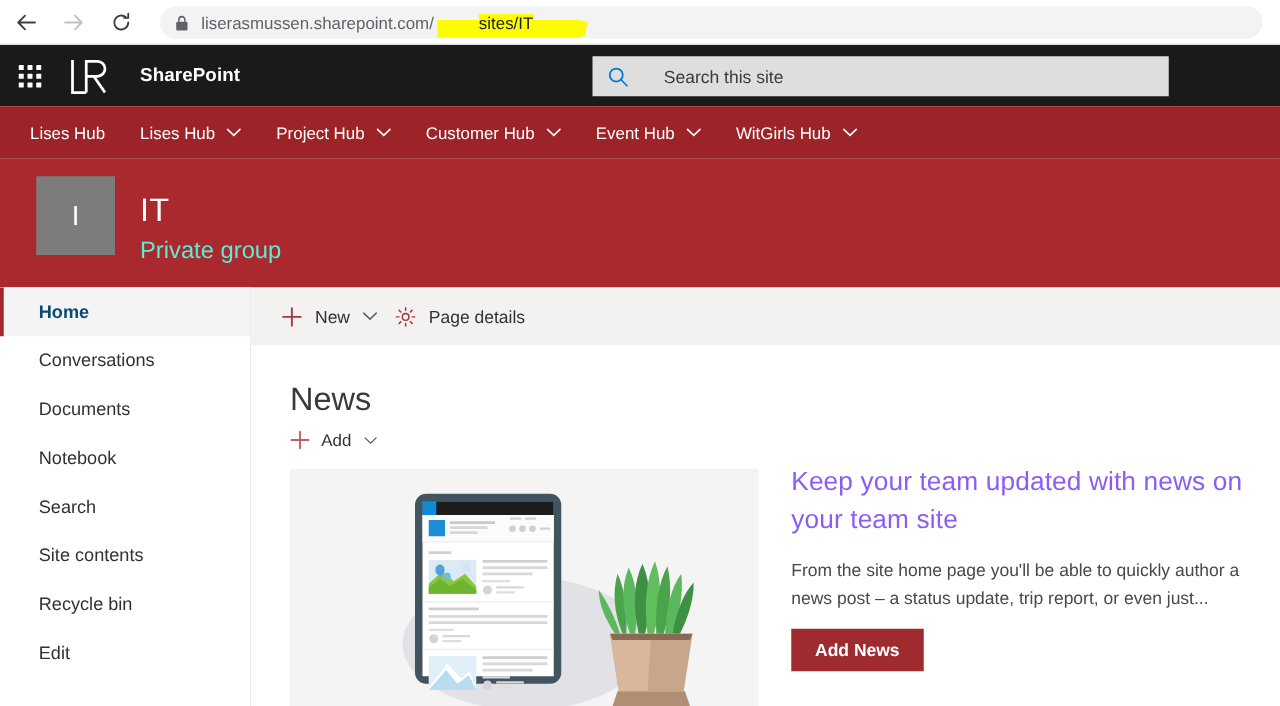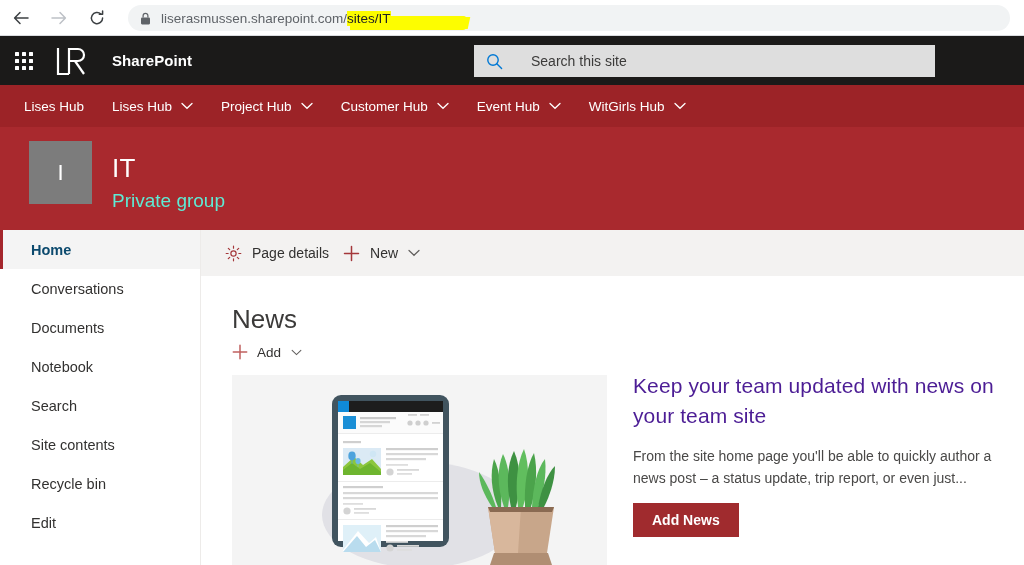--- a/index.html
+++ b/index.html
@@ -29,21 +29,21 @@
     display: flex; align-items: center; padding: 0 12px;
     position: relative;
   }
   .lock-icon { margin-right: 10px; display: flex; align-items: center; }
   .url-text {
     font-family: "Liberation Sans", sans-serif;
     font-size: 13.5px; color: #202124; white-space: nowrap;
     position: relative; z-index: 2;
   }
   .url-text .dim { color: #5f6368; }
-  .url-hl { background: #fdfd00; }
+  .url-hl { background: #fdfd00; margin-left: 36px; }
   .marker-stroke {
     position: absolute; left: 222px; top: 11px;
     width: 116px; height: 14px; background: #fdfd00; z-index: 1;
     border-radius: 0 2px 3px 0;
   }
   .marker-stroke:after {
     content: ""; position: absolute; right: -3px; top: 1px;
     width: 6px; height: 12px; background: #fdfd00;
     transform: skewX(-12deg);
   }
@@ -174,21 +174,21 @@
   }
   .add-row .cmd-ico { margin-right: 9px; }
 
   .news-card {
     position: absolute; left: 31px; top: 99px;
     width: 375px; height: 190px; background: #f4f4f4;
     overflow: hidden;
   }
   .news-body { position: absolute; left: 432px; top: 95px; width: 385px; }
   .news-head {
-    font-size: 21px; font-weight: 300; color: #4c1d95;
+    font-size: 21px; font-weight: 300; color: #8b5cf6;
     line-height: 30px; letter-spacing: 0.1px;
   }
   .news-desc {
     margin-top: 14px; font-size: 14px; color: #494847;
     line-height: 22px;
   }
   .add-news-btn {
     margin-top: 14px; display: inline-block;
     background: #a02b2e; color: #ffffff;
     font-size: 14px; font-weight: bold;
@@ -349,39 +349,39 @@
       <span>Recycle bin</span>
     </div>
     <div class="nav-item">
       <span>Edit</span>
     </div>
   </div>
 
   <div class="command-bar">
     <div class="cmd-btn">
       <span class="cmd-ico">
+        <svg width="17" height="17" viewBox="0 0 17 17">
+            <path d="M8.5 1.5v14M1.5 8.5h14" stroke="#a4373a" stroke-width="1.5" stroke-linecap="round"></path>
+          </svg>
+      </span>
+      <span>New</span>
+      <span class="cmd-chev">
+        <svg width="12" height="8" viewBox="0 0 12 8">
+            <path d="M1 1.5 6 6.3l5-4.8" stroke="#605e5c" stroke-width="1.2" fill="none" stroke-linecap="round"></path>
+          </svg>
+      </span>
+    </div>
+    <div class="cmd-btn">
+      <span class="cmd-ico">
         <svg width="17" height="17" viewBox="0 0 20 20">
           <circle cx="10" cy="10" r="3.1" stroke="#a4373a" stroke-width="1.4" fill="none"></circle>
           <path d="M10 1.4v2.3M10 16.3v2.3M1.4 10h2.3M16.3 10h2.3M3.9 3.9l1.6 1.6M14.5 14.5l1.6 1.6M16.1 3.9l-1.6 1.6M5.5 14.5l-1.6 1.6" stroke="#a4373a" stroke-width="1.4" stroke-linecap="round"></path>
         </svg>
       </span>
       <span>Page details</span>
-    </div>
-    <div class="cmd-btn">
-      <span class="cmd-ico">
-        <svg width="17" height="17" viewBox="0 0 17 17">
-            <path d="M8.5 1.5v14M1.5 8.5h14" stroke="#a4373a" stroke-width="1.5" stroke-linecap="round"></path>
-          </svg>
-      </span>
-      <span>New</span>
-      <span class="cmd-chev">
-        <svg width="12" height="8" viewBox="0 0 12 8">
-            <path d="M1 1.5 6 6.3l5-4.8" stroke="#605e5c" stroke-width="1.2" fill="none" stroke-linecap="round"></path>
-          </svg>
-      </span>
     </div>
   </div>
 
   <div class="content">
 
     <div class="news-title">News</div>
 
     <div class="add-row">
       <span class="cmd-ico">
         <svg width="16" height="16" viewBox="0 0 16 16">

